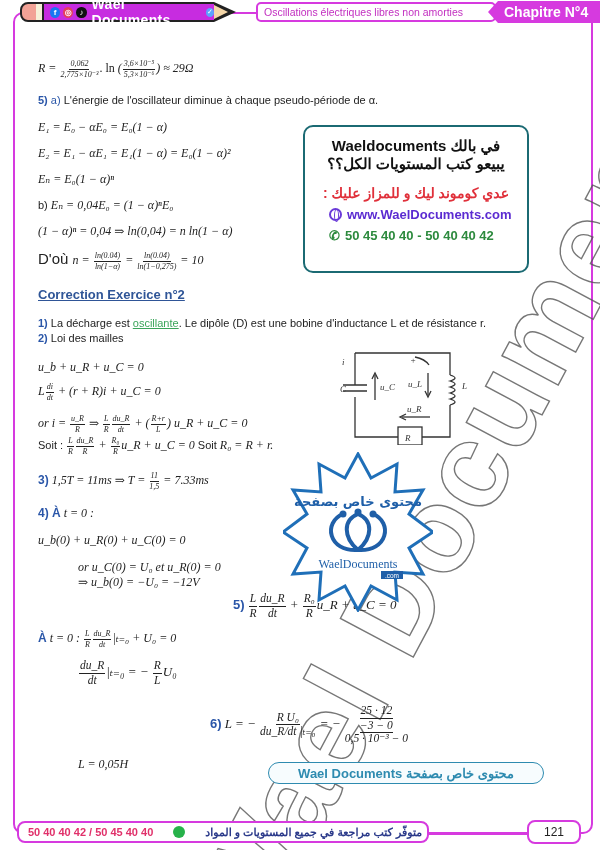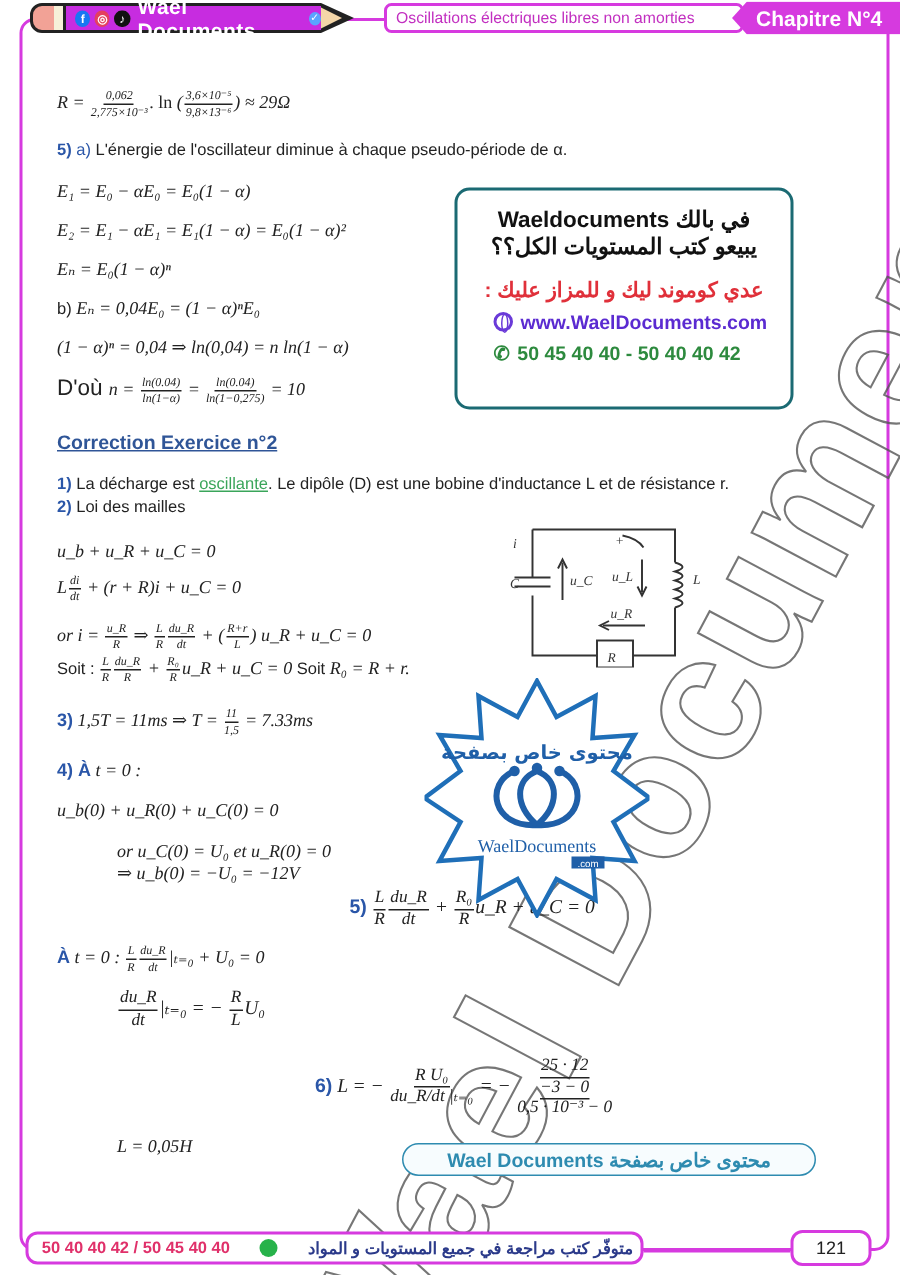--- a/index.html
+++ b/index.html
@@ -107,21 +107,21 @@
 <div class="chapter">Chapitre N°4</div>
 
 <div class="m" style="left:38px; top:60px;">
   <span>R =</span>
   <span class="frac">
       <span class="n">0,062</span>
       <span class="d">2,775×10⁻³</span>
     </span><span style="font-style:normal">. ln</span>
   (<span class="frac">
       <span class="n">3,6×10⁻⁵</span>
-      <span class="d">9,8×13⁻⁶</span>
+      <span class="d">5,3×10⁻⁶</span>
     </span>)
   <span>≈ 29Ω</span>
 </div>
 
 <div class="t" style="left:38px; top:94px;">
   <span class="num">5)</span> <span class="blue">a)</span><span> L'énergie de l'oscillateur diminue à chaque pseudo-période de α.</span>
 </div>
 
 <div class="m" style="left:38px; top:120px;">E₁ = E₀ − αE₀ = E₀(1 − α)</div>
 <div class="m" style="left:38px; top:146px;">E₂ = E₁ − αE₁ = E₁(1 − α) = E₀(1 − α)²</div>

